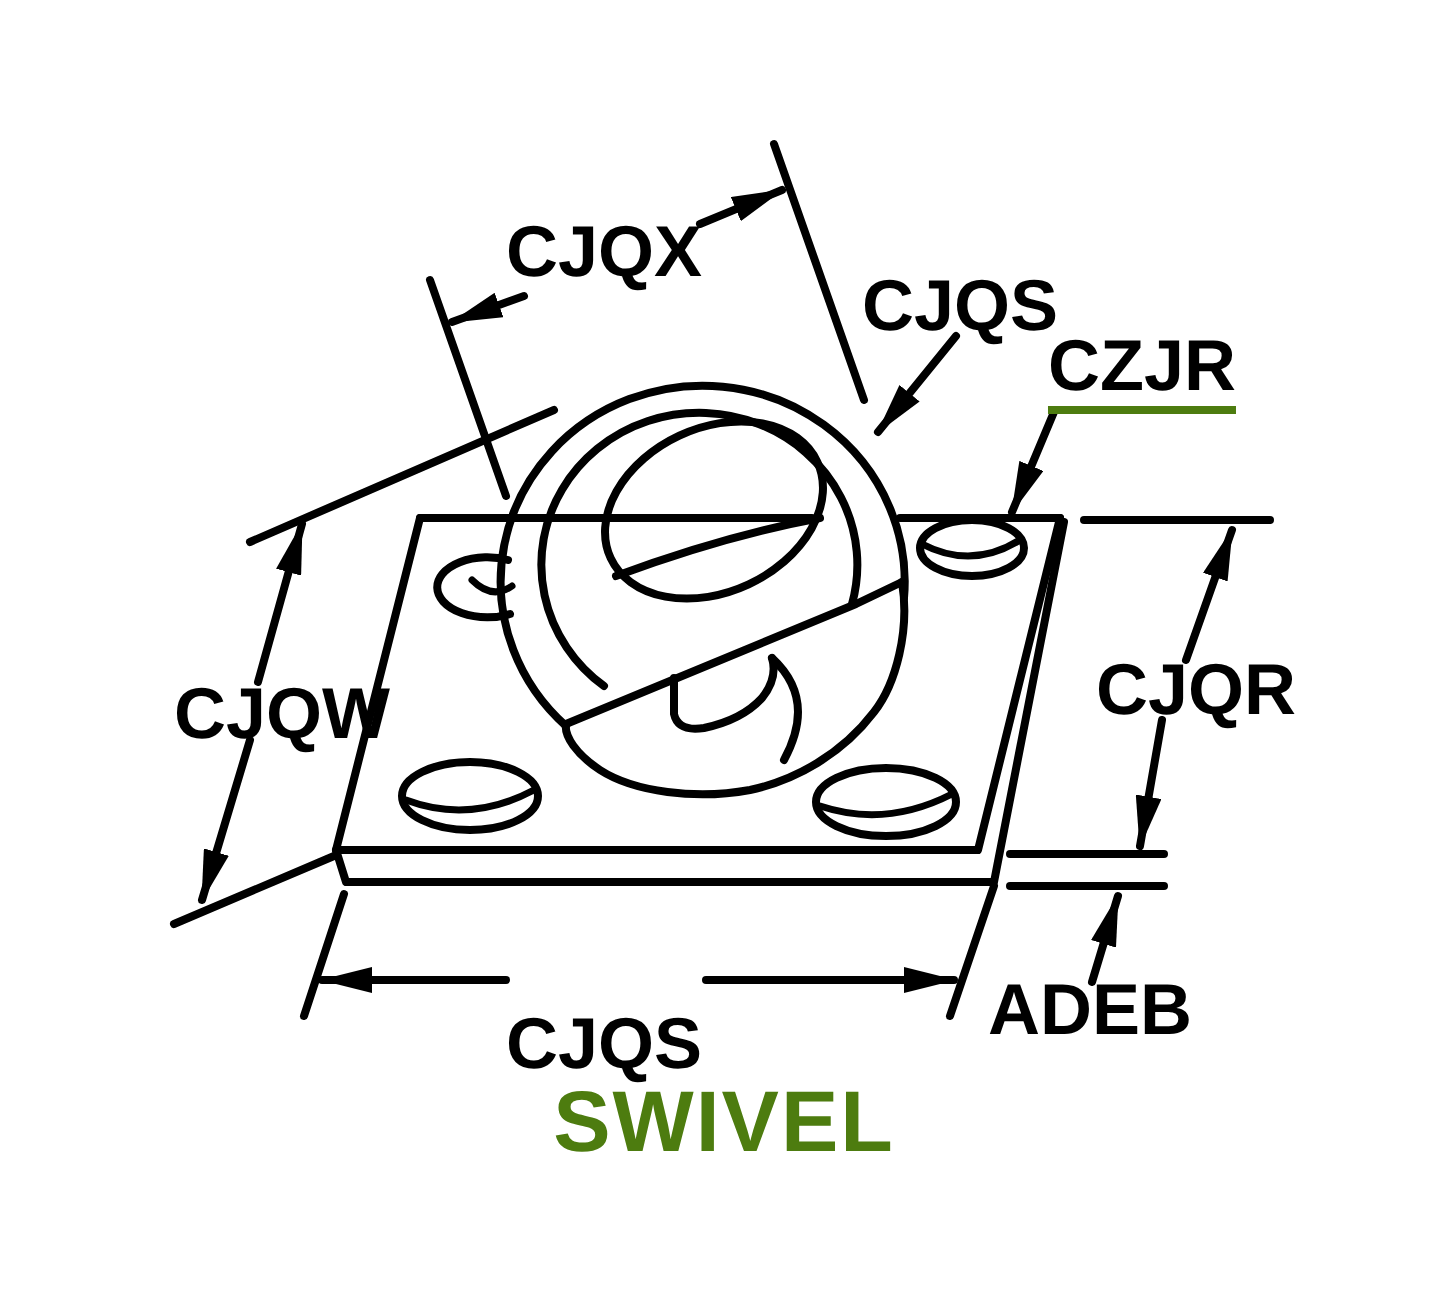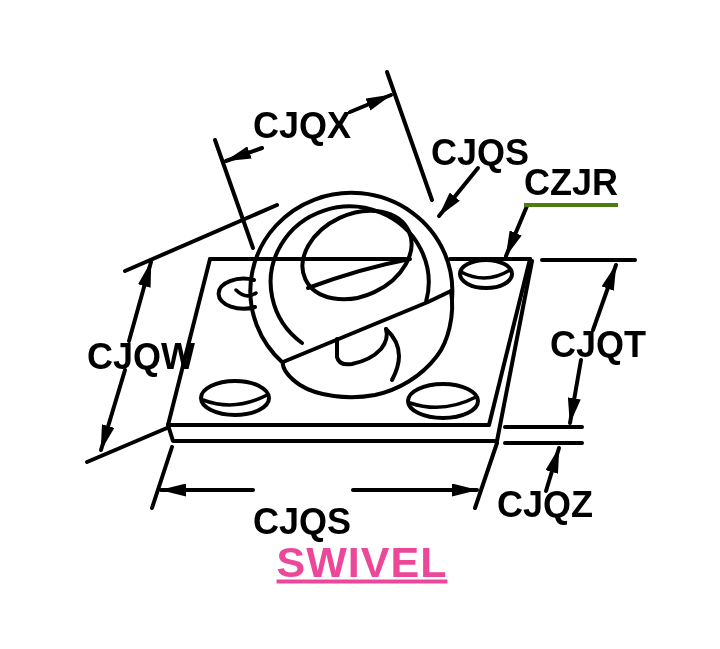--- a/index.html
+++ b/index.html
@@ -2,21 +2,21 @@
 <html><head>
 <meta charset="utf-8">
 <style>
   html,body{margin:0;padding:0;background:#ffffff;}
   #page{position:relative;width:720px;height:649px;background:#fff;overflow:hidden;
         font-family:"Liberation Sans", sans-serif;}
   .lbl{position:absolute;transform:translate(-50%,-50%);font-weight:bold;
        font-size:36px;color:#000;white-space:nowrap;letter-spacing:0px;line-height:1;}
   .lbl.underlined{border-bottom:4px solid #4d7c0f;padding-bottom:2px;}
   #title{position:absolute;transform:translate(-50%,-50%);font-weight:bold;
-         font-size:43px;color:#ec4899;white-space:nowrap;letter-spacing:1px;line-height:1;text-decoration:underline;}
+         font-size:43px;color:#4d7c0f;white-space:nowrap;letter-spacing:1px;line-height:1;}
   svg{position:absolute;left:0;top:0;}
 </style>
 </head>
 <body>
 
 <div id="page">
 
   <svg width="720" height="649" viewBox="0 0 720 649">
     <defs>
       <marker id="arr" viewBox="0 0 26 13" refX="25" refY="6.5" markerWidth="26" markerHeight="13" orient="auto" markerUnits="userSpaceOnUse">
@@ -93,19 +93,19 @@
         <line x1="129" y1="341" x2="151" y2="262" marker-end="url(#arr)"></line>
         <line x1="125" y1="370" x2="101" y2="450" marker-end="url(#arr)"></line>
       </g>
     </g>
   </svg>
 
   <div class="lbl" style="left:302px;top:126px;">CJQX</div>
   <div class="lbl" style="left:480px;top:153px;">CJQS</div>
   <div class="lbl underlined" style="left:571px;top:186px;">CZJR</div>
   <div class="lbl" style="left:141px;top:357px;">CJQW</div>
-  <div class="lbl" style="left:598px;top:345px;">CJQT</div>
+  <div class="lbl" style="left:598px;top:345px;">CJQR</div>
   <div class="lbl" style="left:302px;top:494px;margin-top:28px;">CJQS</div>
-  <div class="lbl" style="left:545px;top:505px;">CJQZ</div>
+  <div class="lbl" style="left:545px;top:505px;">ADEB</div>
 
   <div id="title" style="left:362px;top:562px;">SWIVEL</div>
 
 </div>
 
 </body></html>

